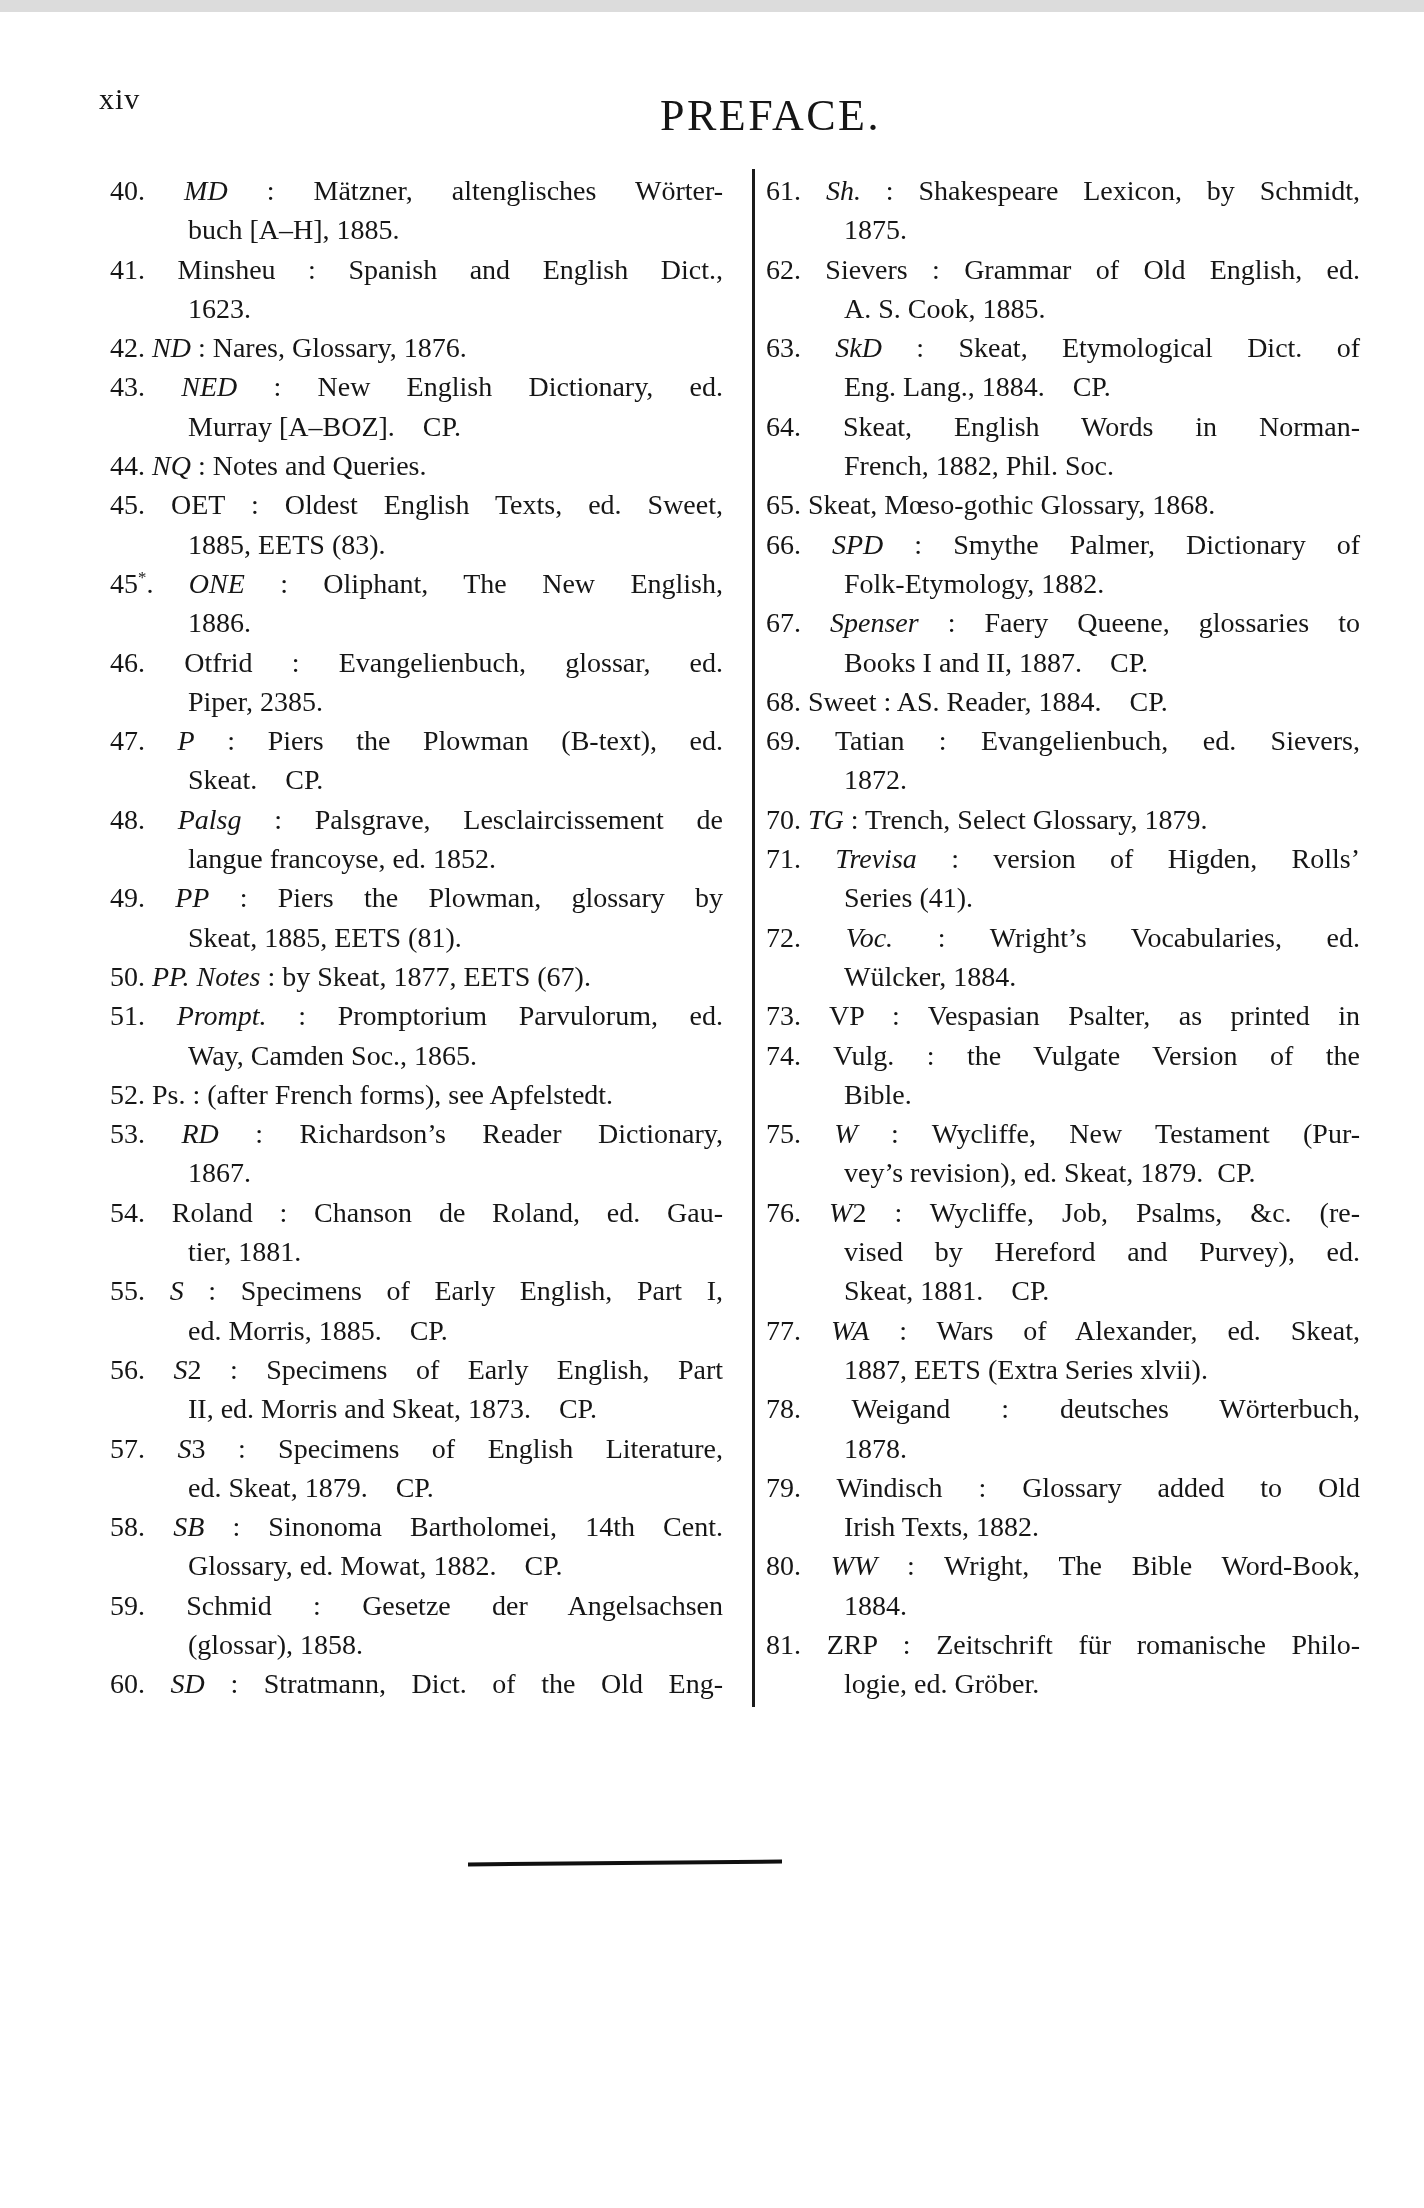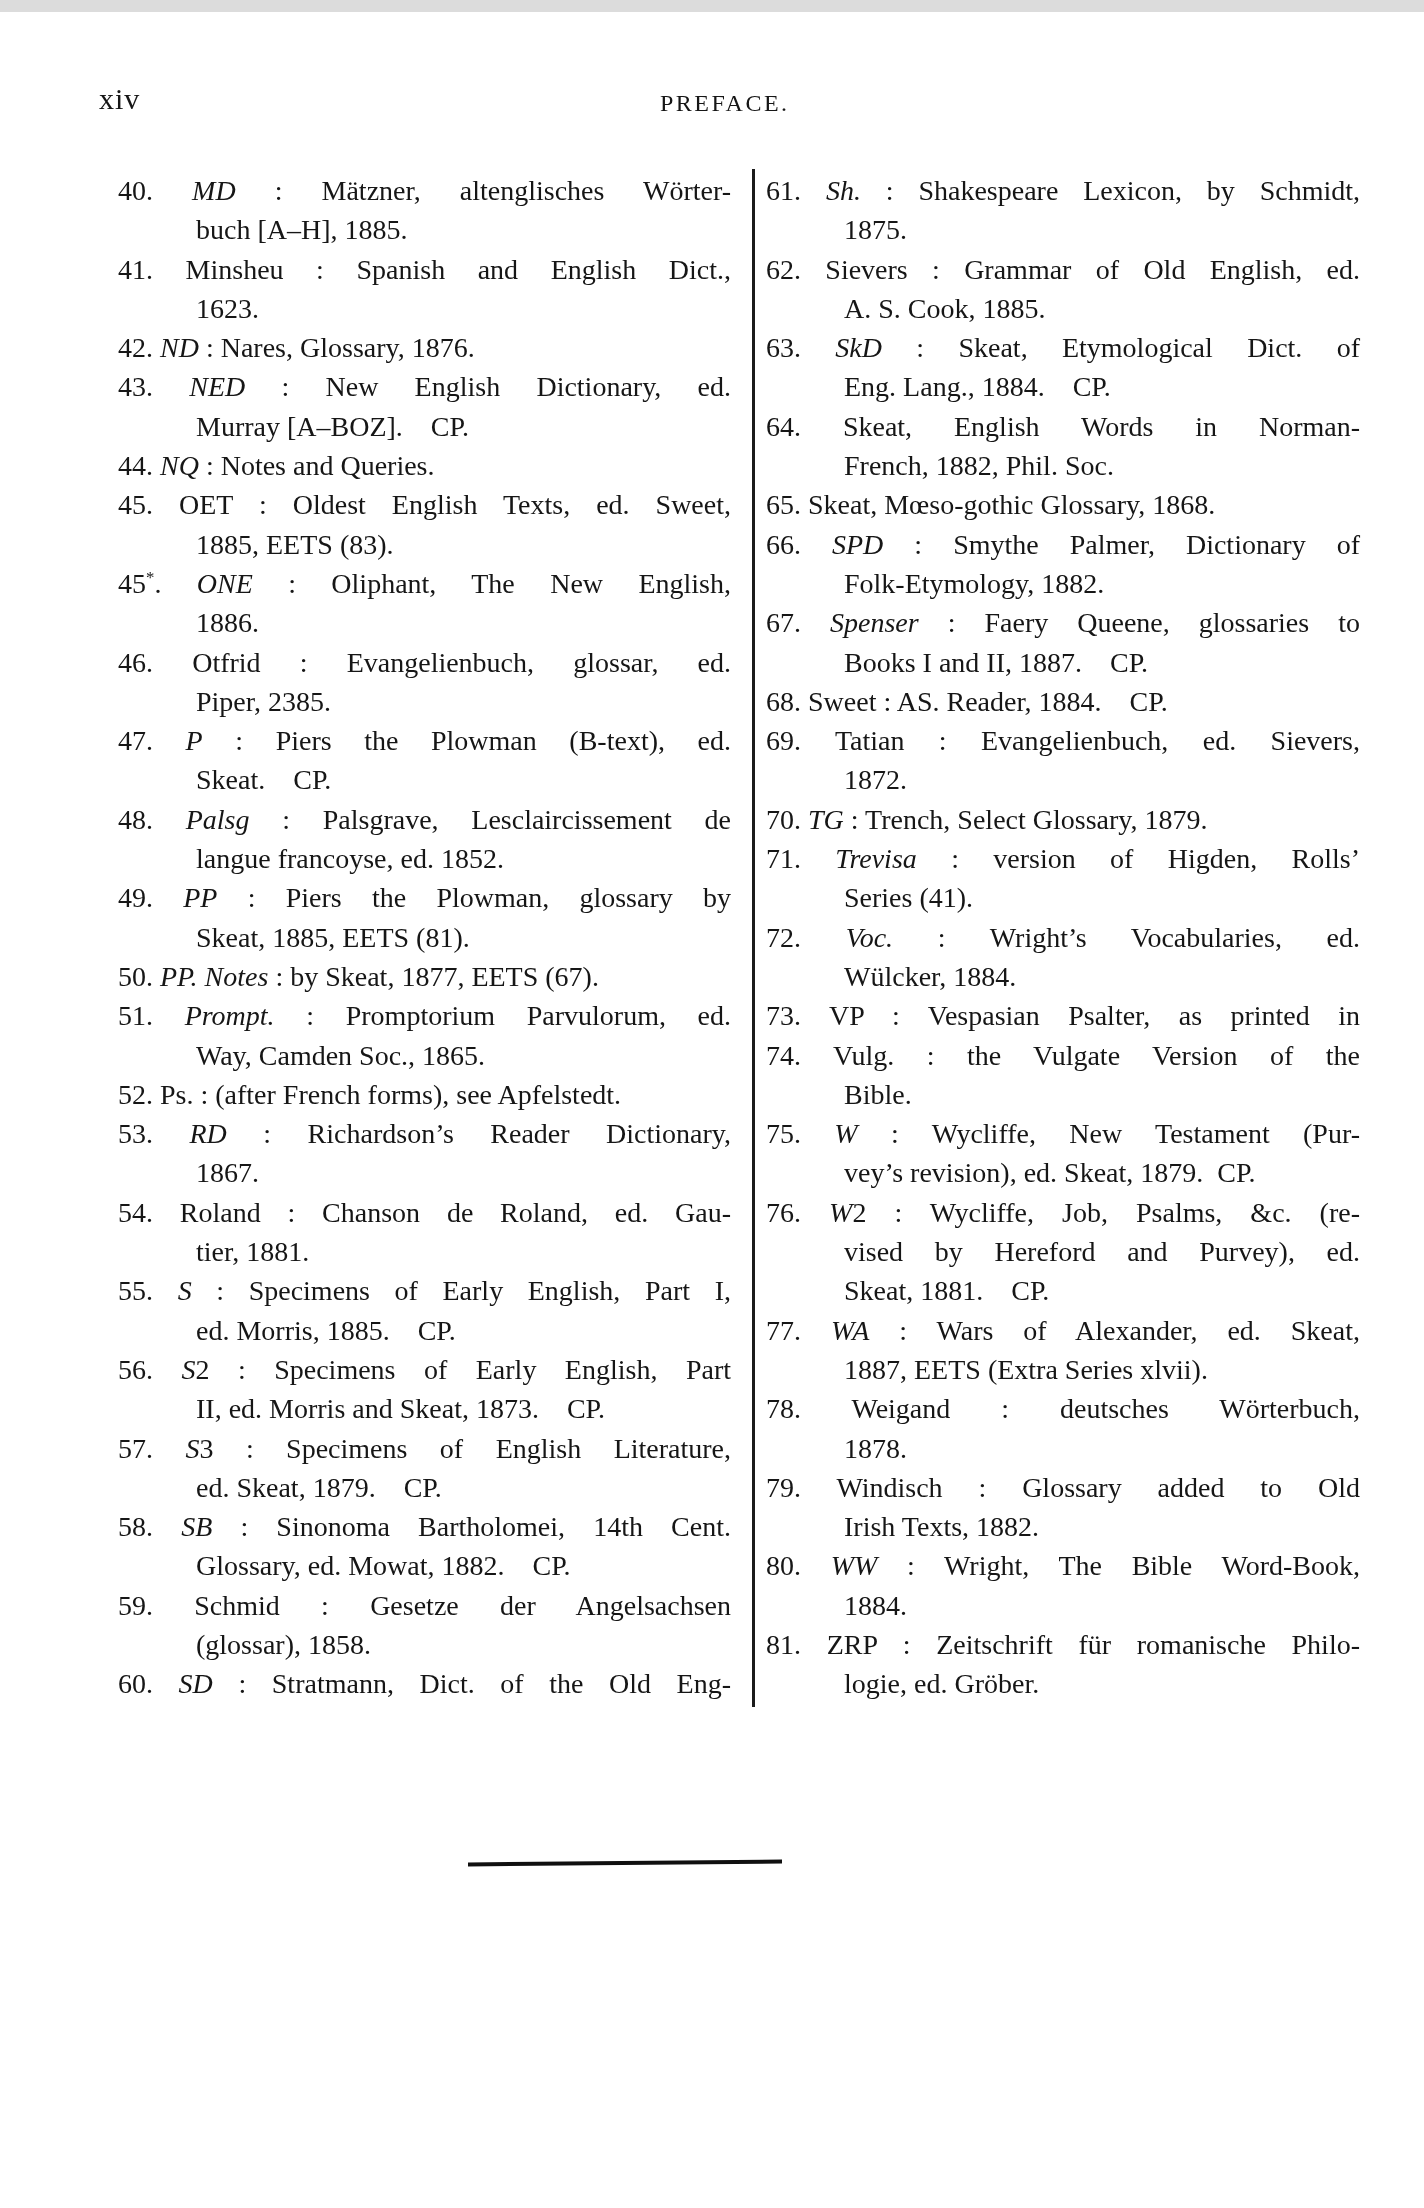--- a/index.html
+++ b/index.html
@@ -11,27 +11,27 @@
     color:#161616;
     font-family:"Liberation Serif","DejaVu Serif",serif;
     overflow:hidden;
   }
   .folio {
     position:absolute; left:99px; top:70px;
     font-size:30px; letter-spacing:1px;
   }
   .title {
     position:absolute; left:660px; top:78px;
-    font-size:24px; letter-spacing:2.5px;
+    font-size:44px; letter-spacing:2.5px;
   }
   .col {
     position:absolute; top:159px;
     font-size:28px; line-height:39.3px;
   }
-  .col-left  { left:118px; width:613px;font-family:Liberation Serif, serif; }
+  .col-left  { left:110px; width:613px;font-family:Liberation Serif, serif; }
   .col-right { left:766px; width:594px; }
   .entry { margin:0; }
   .line { min-height:39.3px; }
   .line.cont { padding-left:78px; }
   .line.just { text-align:justify; text-align-last:justify; text-justify:inter-word; }
   .line i { font-style:italic; }
   .line sup { font-size:60%; line-height:0; vertical-align:super; }
   .divider {
     position:absolute; left:752px; top:157px;
     width:2.5px; height:1538px; background:#1b1b1b;

